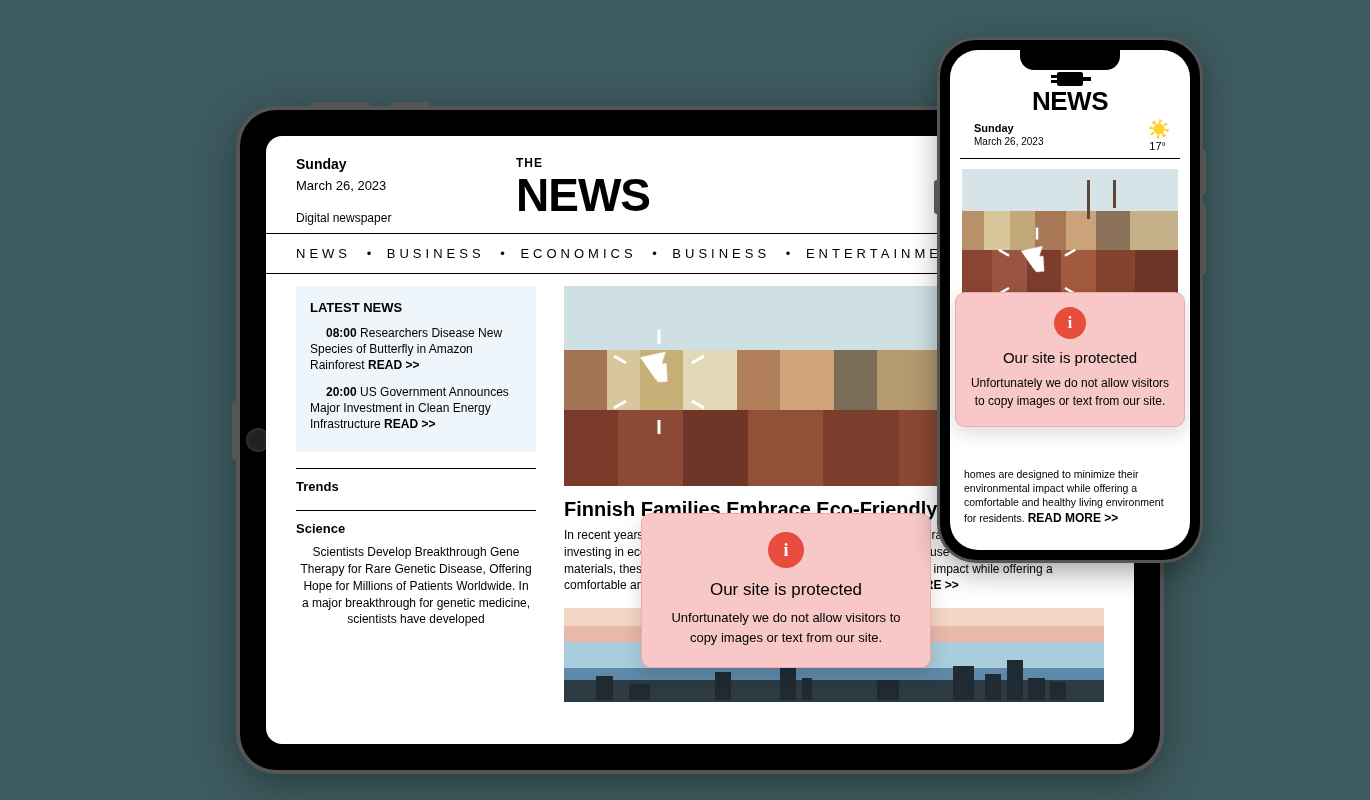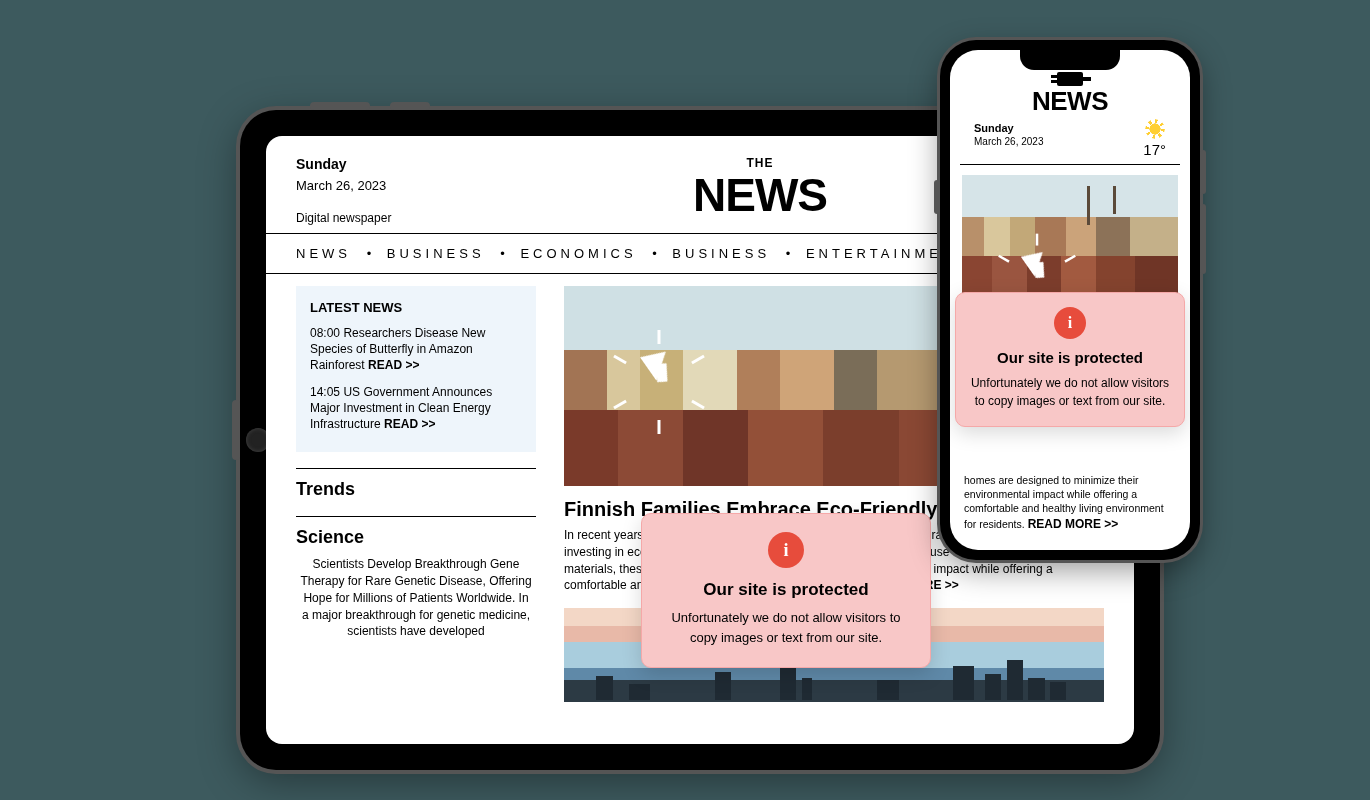--- a/index.html
+++ b/index.html
@@ -24,44 +24,44 @@
   .tablet-screen {
     width: 100%; height: 100%; background: #fff; border-radius: 16px; overflow: hidden; position: relative;
   }
   .t-header {
     display: flex; padding: 20px 30px 8px 30px; align-items: flex-start;
   }
   .t-date-block { width: 220px; }
   .t-date-block .day { font-weight: 700; font-size: 14px; }
   .t-date-block .date { font-size: 13px; margin-top: 6px; }
   .t-date-block .tag { font-size: 12px; margin-top: 18px; color:#000; }
-  .t-title-block { flex: 1; text-align: center; }
+  .t-title-block { flex: 1; text-align: left; }
   .t-title-block .the { font-size: 12px; font-weight: 700; letter-spacing: 1px; }
   .t-title-block .news { font-size: 46px; font-weight: 900; letter-spacing: -1px; line-height: 1; margin-top: 2px; }
   .t-date-spacer { width: 100px; }
 
   .t-nav {
     border-top: 1px solid #000; border-bottom: 1px solid #000;
     padding: 12px 30px; font-size: 13px; letter-spacing: 4px; font-weight: 500;
     white-space: nowrap; overflow: hidden;
   }
   .t-nav span.sep { letter-spacing: normal; margin: 0 8px; }
 
   .t-body { display: flex; padding: 12px 30px 0 30px; gap: 28px; height: calc(100% - 180px); overflow:hidden; }
   .t-side { width: 240px; flex-shrink: 0; }
   .t-main { flex: 1; min-width: 0; }
 
   .box-latest { background: #eef5fb; padding: 14px 14px 10px 14px; }
   .box-latest h4 { font-size: 13px; font-weight: 800; margin-bottom: 10px; }
   .latest-item { font-size: 12px; line-height: 1.35; margin-bottom: 10px; }
-  .latest-item .time { font-weight: 400; }
+  .latest-item .time { font-weight: 700; margin-left: 16px; }
   .read-link { font-weight: 800; font-size: 12px; }
 
   .side-sec { border-top: 1px solid #000; margin-top: 16px; padding-top: 10px; }
-  .side-sec h4 { font-size: 18px; font-weight: 800; margin-bottom: 8px; }
+  .side-sec h4 { font-size: 13px; font-weight: 800; margin-bottom: 8px; }
   .trend-row { display:flex; gap:10px; font-size:12px; line-height:1.35; }
   .watch-thumb {
     width:42px; height:52px; flex-shrink:0; background:#fff; display:flex; align-items:center; justify-content:center;
   }
   .watch-thumb .w-body { width:26px; height:32px; background:#222; border-radius:6px; position:relative; }
   .watch-thumb .w-body::before, .watch-thumb .w-body::after {
     content:""; position:absolute; left:4px; width:18px; height:8px; background:#222;
   }
   .watch-thumb .w-body::before { top:-8px; border-radius:4px 4px 0 0; }
   .watch-thumb .w-body::after { bottom:-8px; border-radius:0 0 4px 4px; }
@@ -108,21 +108,21 @@
 
   
   .protect-popup {
     position:absolute; background:#f8c7c7; border:1px solid #f5a8a8; border-radius:10px;
     text-align:center; padding: 18px 18px 20px 18px; box-shadow: 0 6px 20px rgba(0,0,0,.15);
   }
   .protect-popup .icon {
     width:36px; height:36px; margin:0 auto 12px auto; background:#e74c3c; border-radius:50%;
     display:flex; align-items:center; justify-content:center; color:#fff; font-weight:900; font-family: Georgia, serif; font-size:18px;
   }
-  .protect-popup h3 { font-size:17px; font-weight:700; margin-bottom:8px; }
+  .protect-popup h3 { font-size:17px; font-weight:400; margin-bottom:8px; }
   .protect-popup p { font-size:13px; line-height:1.5; }
 
   
   .tablet-popup { left: 641px; top: 513px; width: 290px; }
 
   
   .phone-frame {
     position:absolute; left: 940px; top: 40px; width: 260px; height: 520px;
     background:#000; border-radius:36px; padding:10px;
     box-shadow: 0 0 0 3px #555, 0 10px 30px rgba(0,0,0,.4);
@@ -138,21 +138,21 @@
 
   .p-header { text-align:center; padding-top:22px; }
   .p-header .plug { width:26px; height:14px; margin:0 auto 2px auto; background:#000; border-radius:2px; position:relative; }
   .p-header .plug::before { content:""; position:absolute; left:-6px; top:3px; width:6px; height:3px; background:#000; box-shadow: 0 5px 0 #000; }
   .p-header .plug::after { content:""; position:absolute; right:-8px; top:5px; width:8px; height:4px; background:#000; }
   .p-header .news { font-size:26px; font-weight:900; letter-spacing:-0.5px; line-height:1; }
 
   .p-meta { display:flex; justify-content:space-between; align-items:flex-start; padding: 8px 14px 6px 14px; border-bottom:1px solid #000; margin: 0 10px; }
   .p-meta .left .day { font-size:11px; font-weight:700; }
   .p-meta .left .date { font-size:10px; margin-top:2px; }
-  .p-meta .right { text-align:center; font-size:15px; }
+  .p-meta .right { text-align:right; font-size:11px; }
   .sun-icon { width:14px; height:14px; background: radial-gradient(circle,#ffcf33 0 55%, transparent 58%); display:inline-block; position:relative; margin-bottom:2px;}
   .sun-icon::before { content:""; position:absolute; inset:-3px; background:
     conic-gradient(from 0deg, #ffcf33 0 5%, transparent 5% 12.5%, #ffcf33 12.5% 17.5%, transparent 17.5% 25%, #ffcf33 25% 30%, transparent 30% 37.5%, #ffcf33 37.5% 42.5%, transparent 42.5% 50%, #ffcf33 50% 55%, transparent 55% 62.5%, #ffcf33 62.5% 67.5%, transparent 67.5% 75%, #ffcf33 75% 80%, transparent 80% 87.5%, #ffcf33 87.5% 92.5%, transparent 92.5% 100%);
     -webkit-mask: radial-gradient(circle, transparent 0 6px, #000 6px);
             mask: radial-gradient(circle, transparent 0 6px, #000 6px);
     border-radius:50%;
   }
 
   .p-hero {
     margin: 10px 12px 0 12px; height: 140px; position:relative; overflow:hidden;
@@ -219,21 +219,21 @@
       <div class="t-body">
         <aside class="t-side">
           <div class="box-latest">
             <h4>LATEST NEWS</h4>
             <div class="latest-item">
               <span class="time">08:00</span>
               <span>Researchers Disease New Species of Butterfly in Amazon Rainforest</span>
               <span class="read-link">READ &gt;&gt;</span>
             </div>
             <div class="latest-item">
-              <span class="time">14:05</span>
+              <span class="time">20:00</span>
               <span>US Government Announces Major Investment in Clean Energy Infrastructure</span>
               <span class="read-link">READ &gt;&gt;</span>
             </div>
           </div>
 
           <div class="side-sec">
             <h4>Trends</h4>
           </div>
 
           <div class="side-sec">

